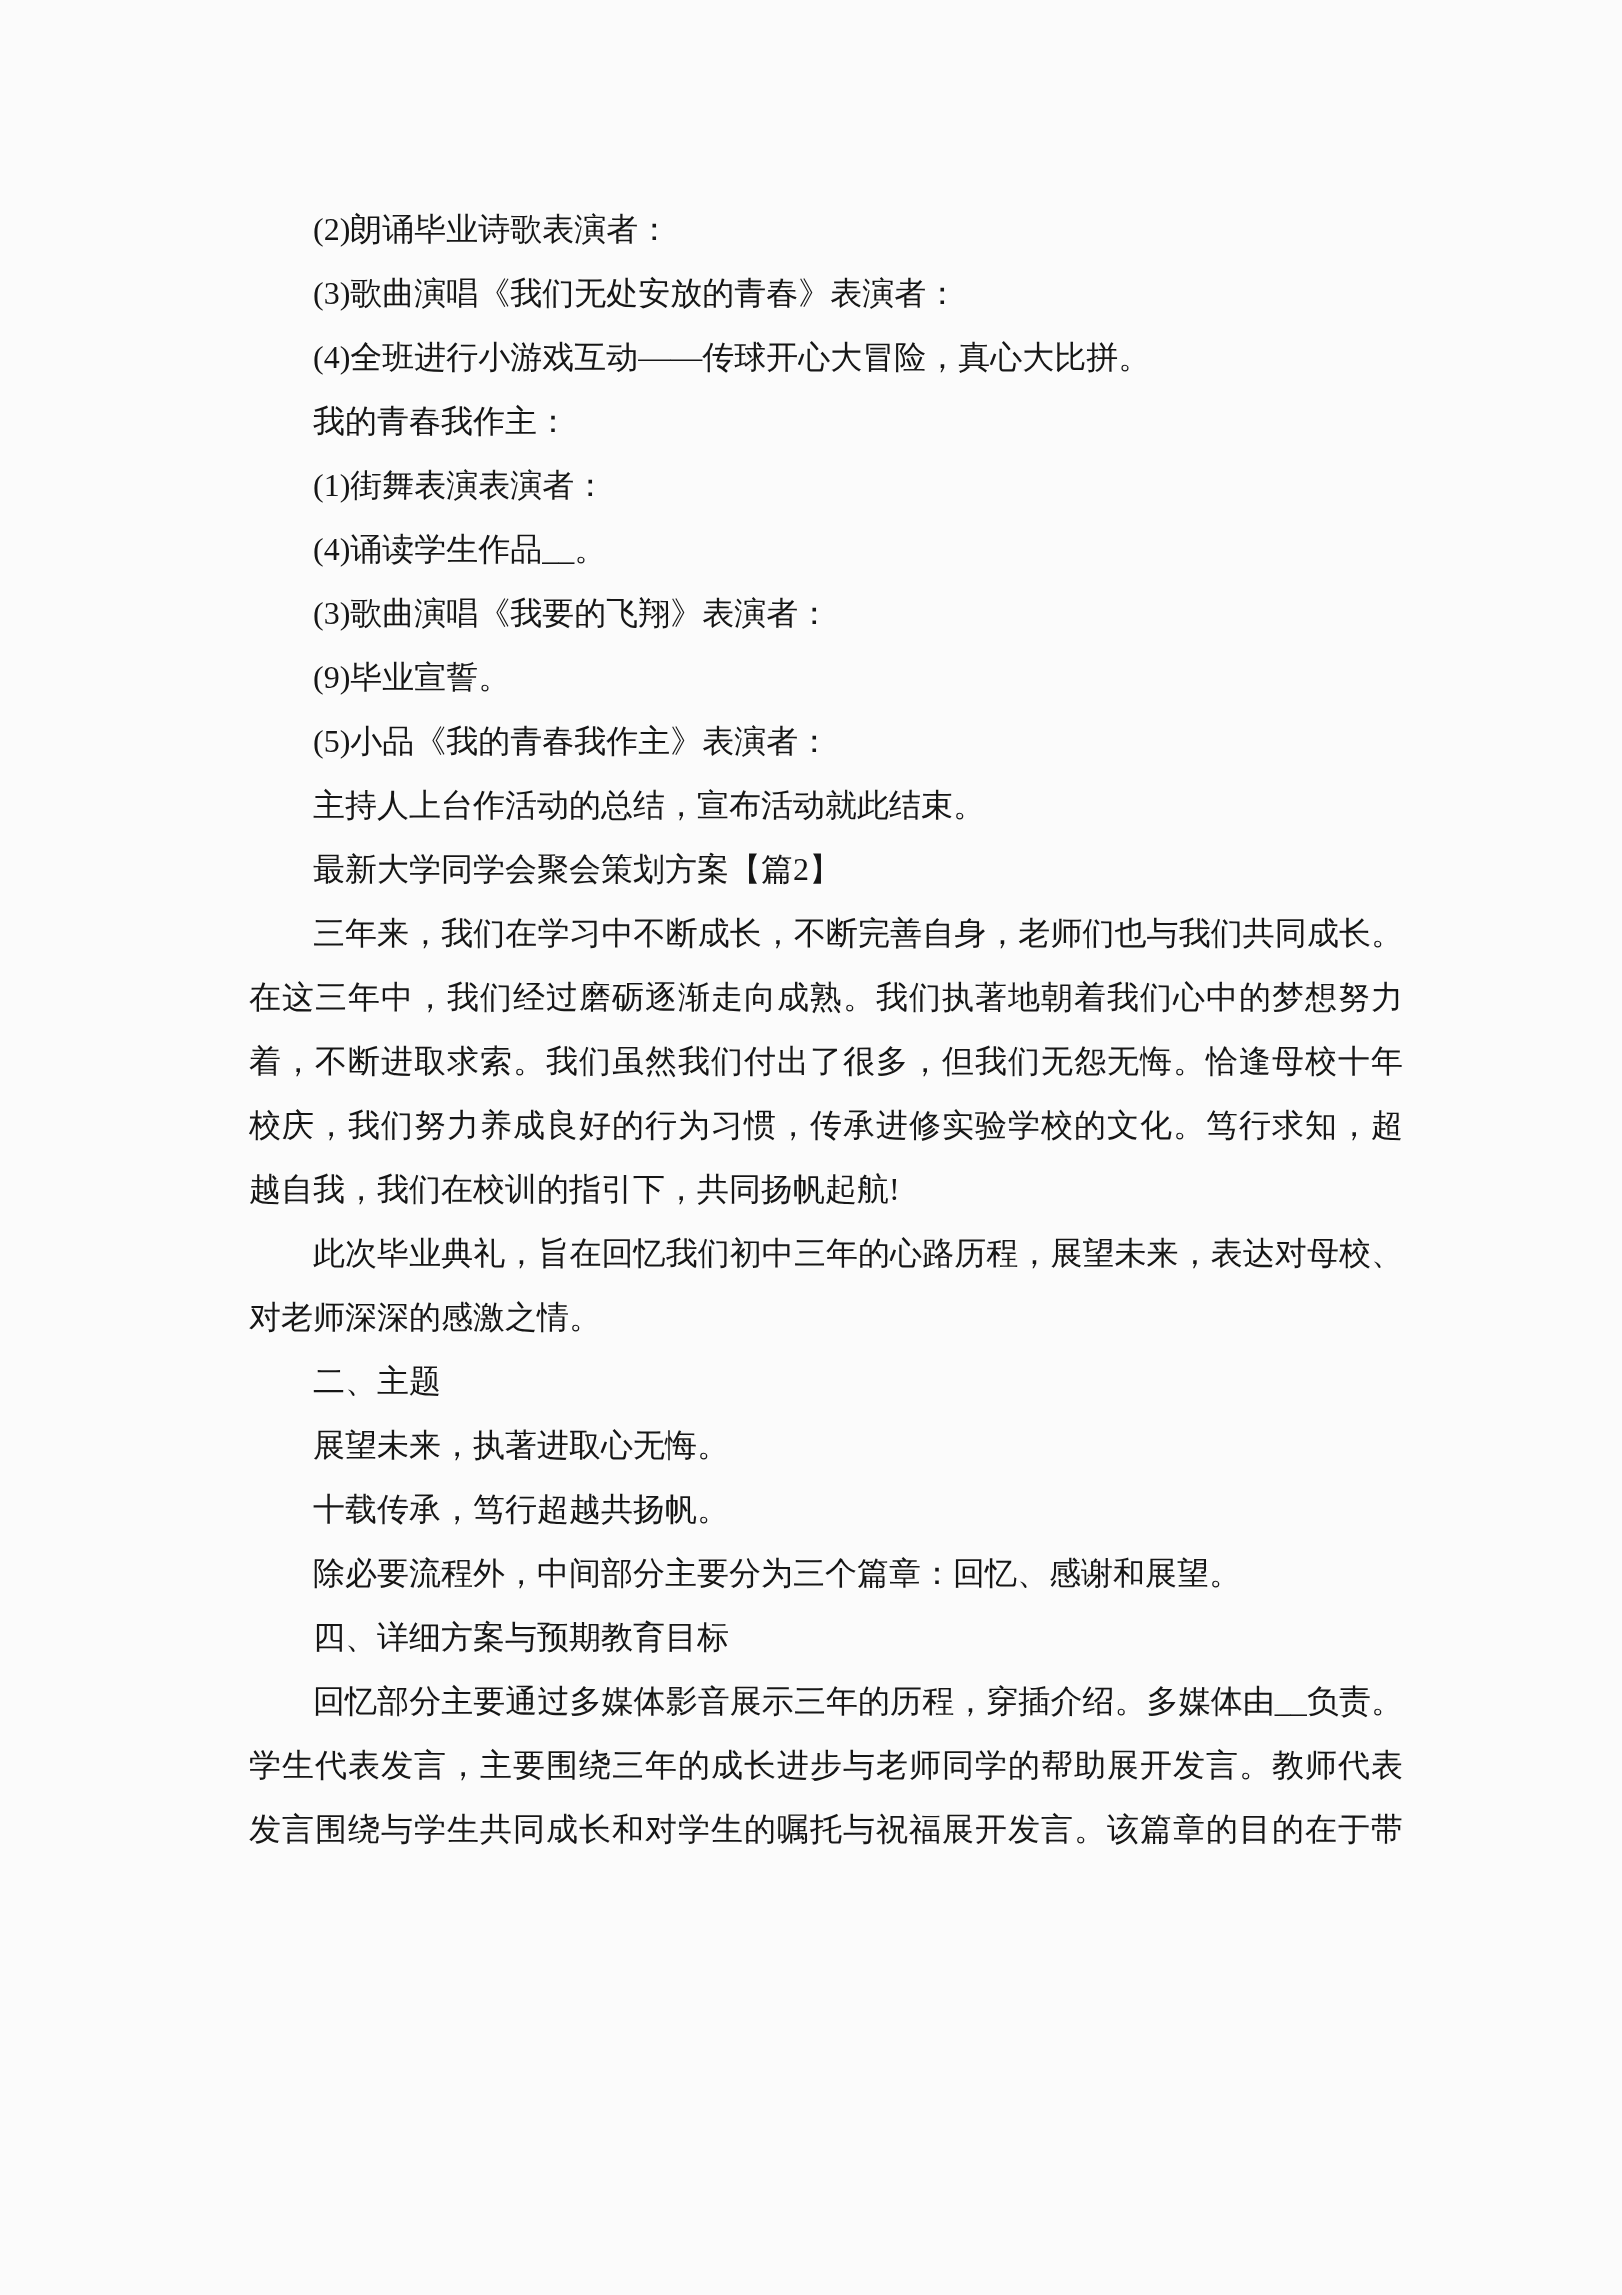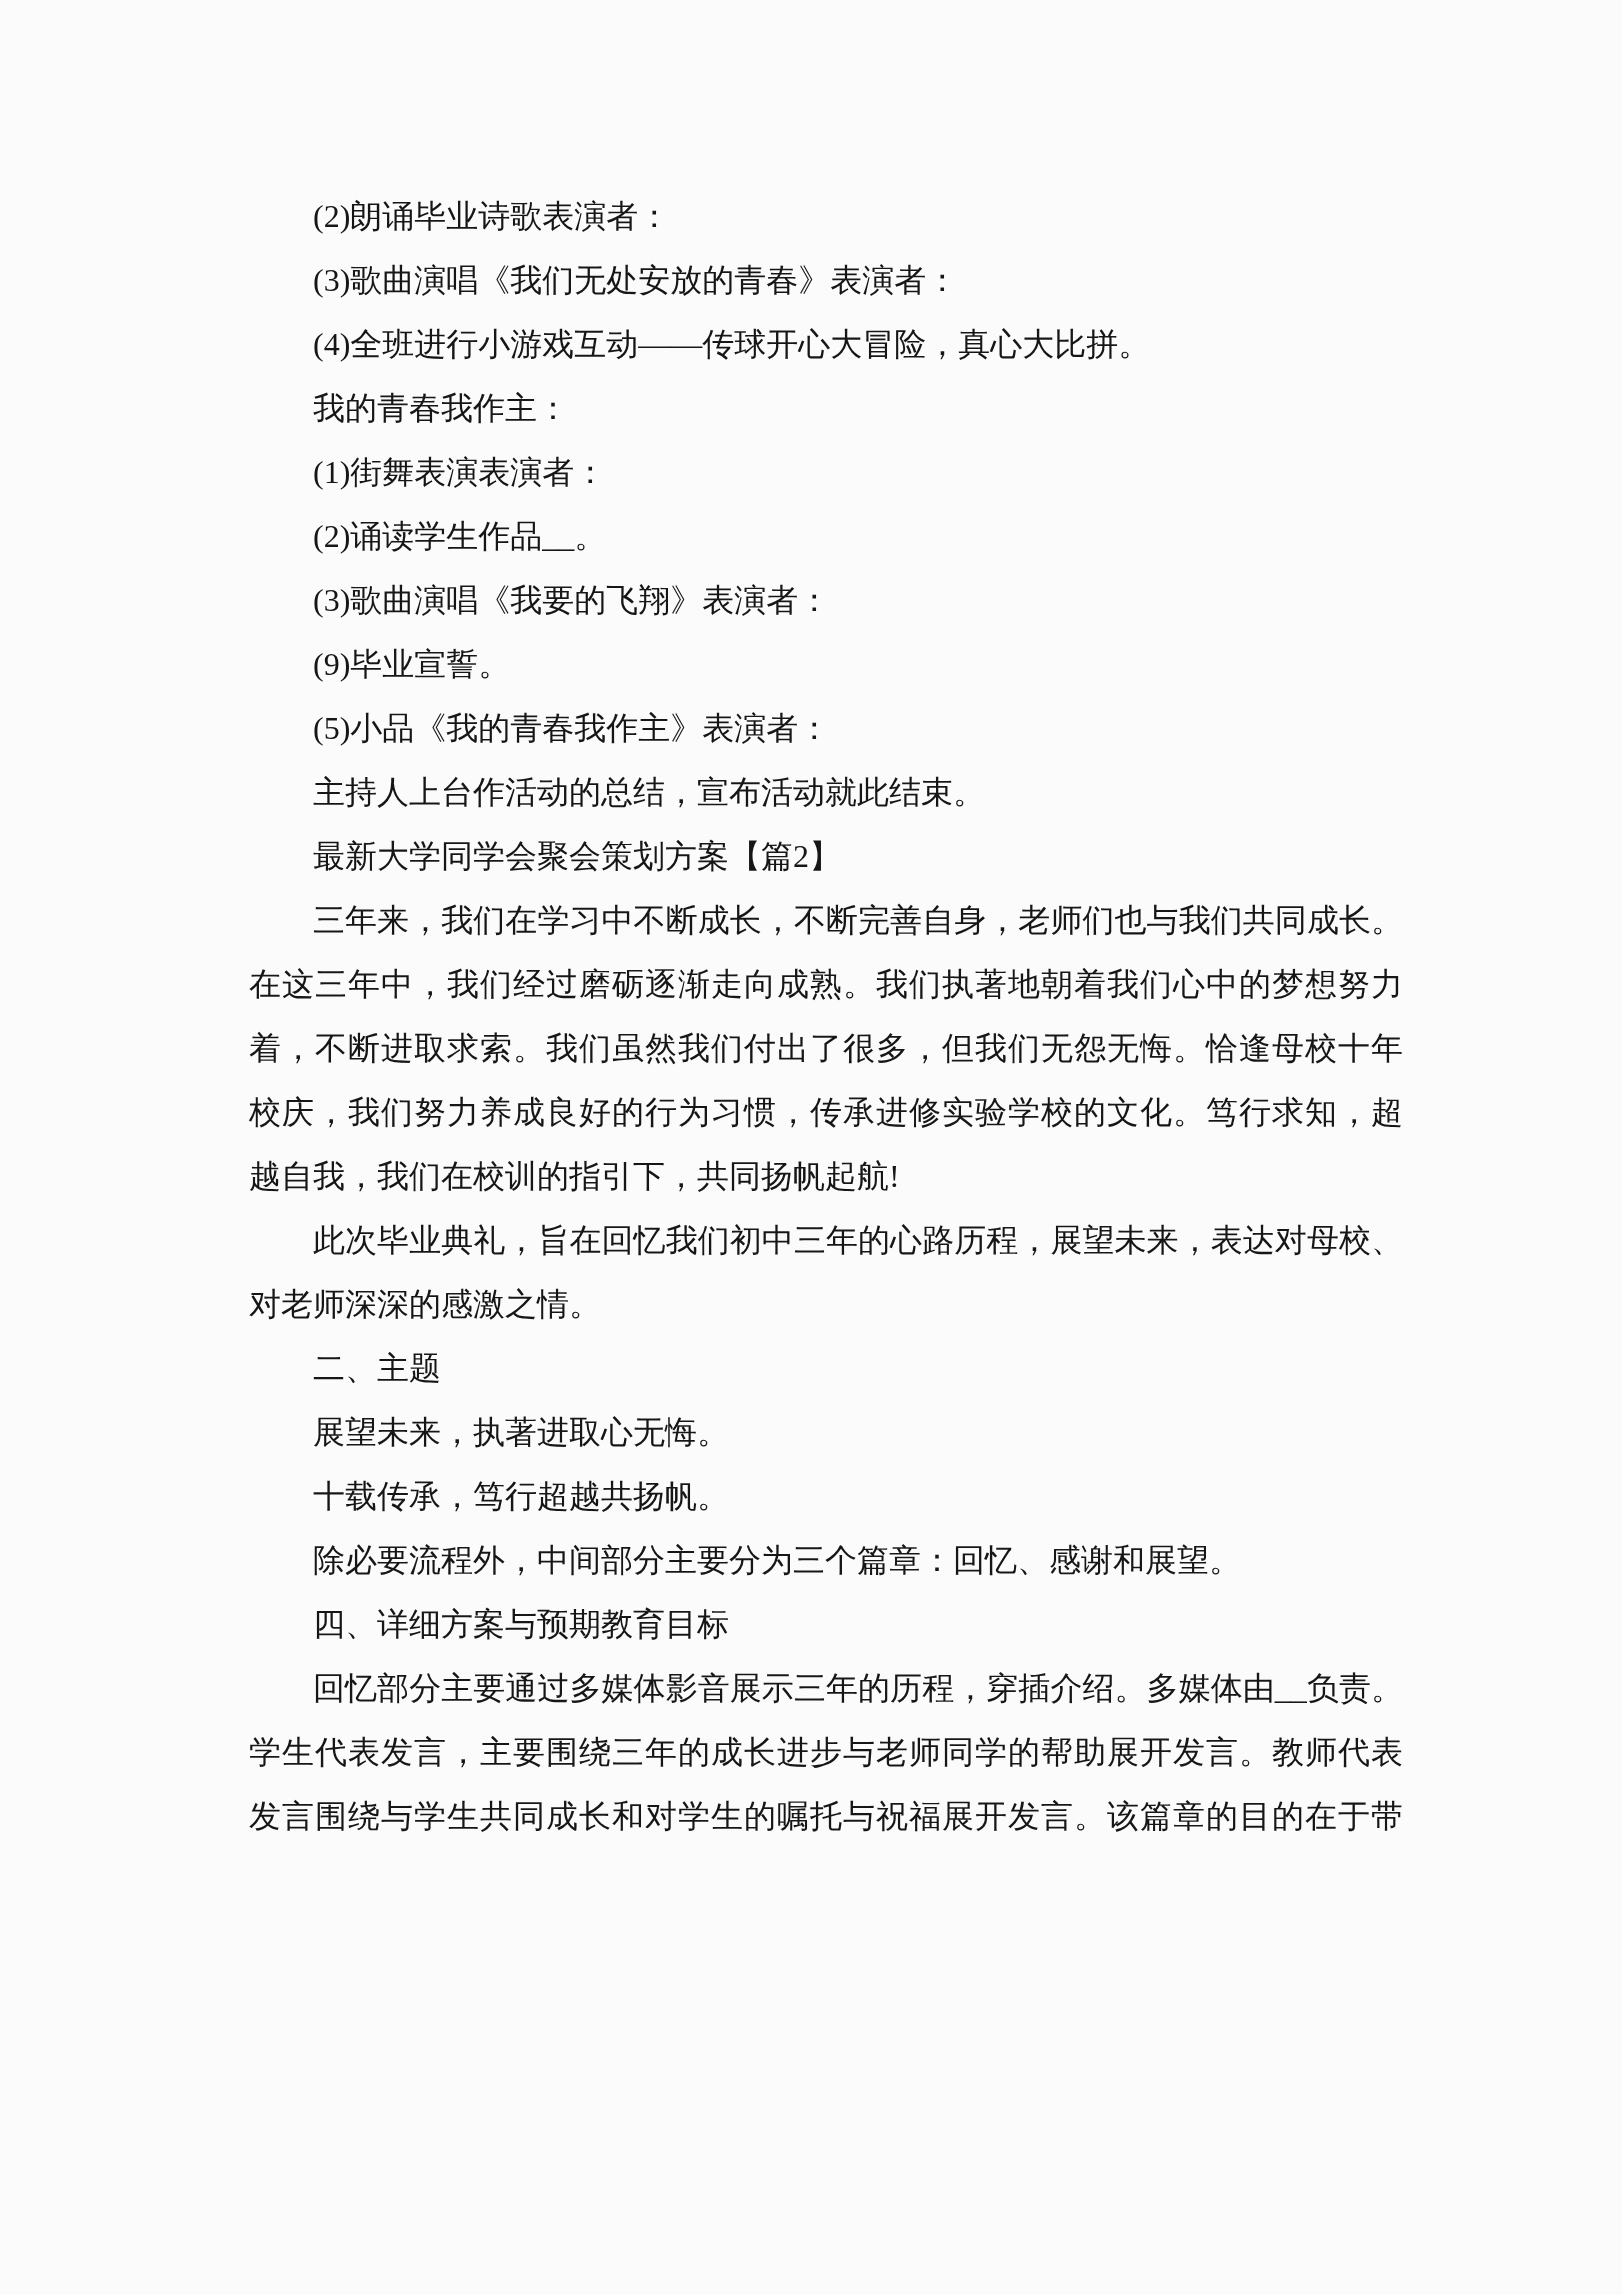--- a/index.html
+++ b/index.html
@@ -15,21 +15,21 @@
   .page {
     position: relative;
     width: 1623px;
     height: 2295px;
     overflow: hidden;
     background: #fbfbfb;
   }
   .text-block {
     position: absolute;
     left: 249px;
-    top: 184px;
+    top: 197px;
     width: 1154px;
     font-size: 32px;
     color: #161616;
   }
   .line {
     height: 64px;
     line-height: 64px;
     text-align: left;
     white-space: normal;
     overflow: visible;
@@ -45,21 +45,21 @@
 </head>
 <body style="background: rgb(251, 251, 251);">
 
 <div class="page">
   <div class="text-block" id="text-block" style="color: rgb(22, 22, 22);">
       <div class="line indent">(2)朗诵毕业诗歌表演者：</div>
       <div class="line indent">(3)歌曲演唱《我们无处安放的青春》表演者：</div>
       <div class="line indent">(4)全班进行小游戏互动——传球开心大冒险，真心大比拼。</div>
       <div class="line indent">我的青春我作主：</div>
       <div class="line indent">(1)街舞表演表演者：</div>
-      <div class="line indent">(2)诵读学生作品__。</div>
+      <div class="line indent">(4)诵读学生作品__。</div>
       <div class="line indent">(3)歌曲演唱《我要的飞翔》表演者：</div>
       <div class="line indent">(9)毕业宣誓。</div>
       <div class="line indent">(5)小品《我的青春我作主》表演者：</div>
       <div class="line indent">主持人上台作活动的总结，宣布活动就此结束。</div>
       <div class="line indent">最新大学同学会聚会策划方案【篇2】</div>
       <div class="line indent justify">三年来，我们在学习中不断成长，不断完善自身，老师们也与我们共同成长。</div>
       <div class="line justify">在这三年中，我们经过磨砺逐渐走向成熟。我们执著地朝着我们心中的梦想努力</div>
       <div class="line justify">着，不断进取求索。我们虽然我们付出了很多，但我们无怨无悔。恰逢母校十年</div>
       <div class="line justify">校庆，我们努力养成良好的行为习惯，传承进修实验学校的文化。笃行求知，超</div>
       <div class="line">越自我，我们在校训的指引下，共同扬帆起航!</div>

